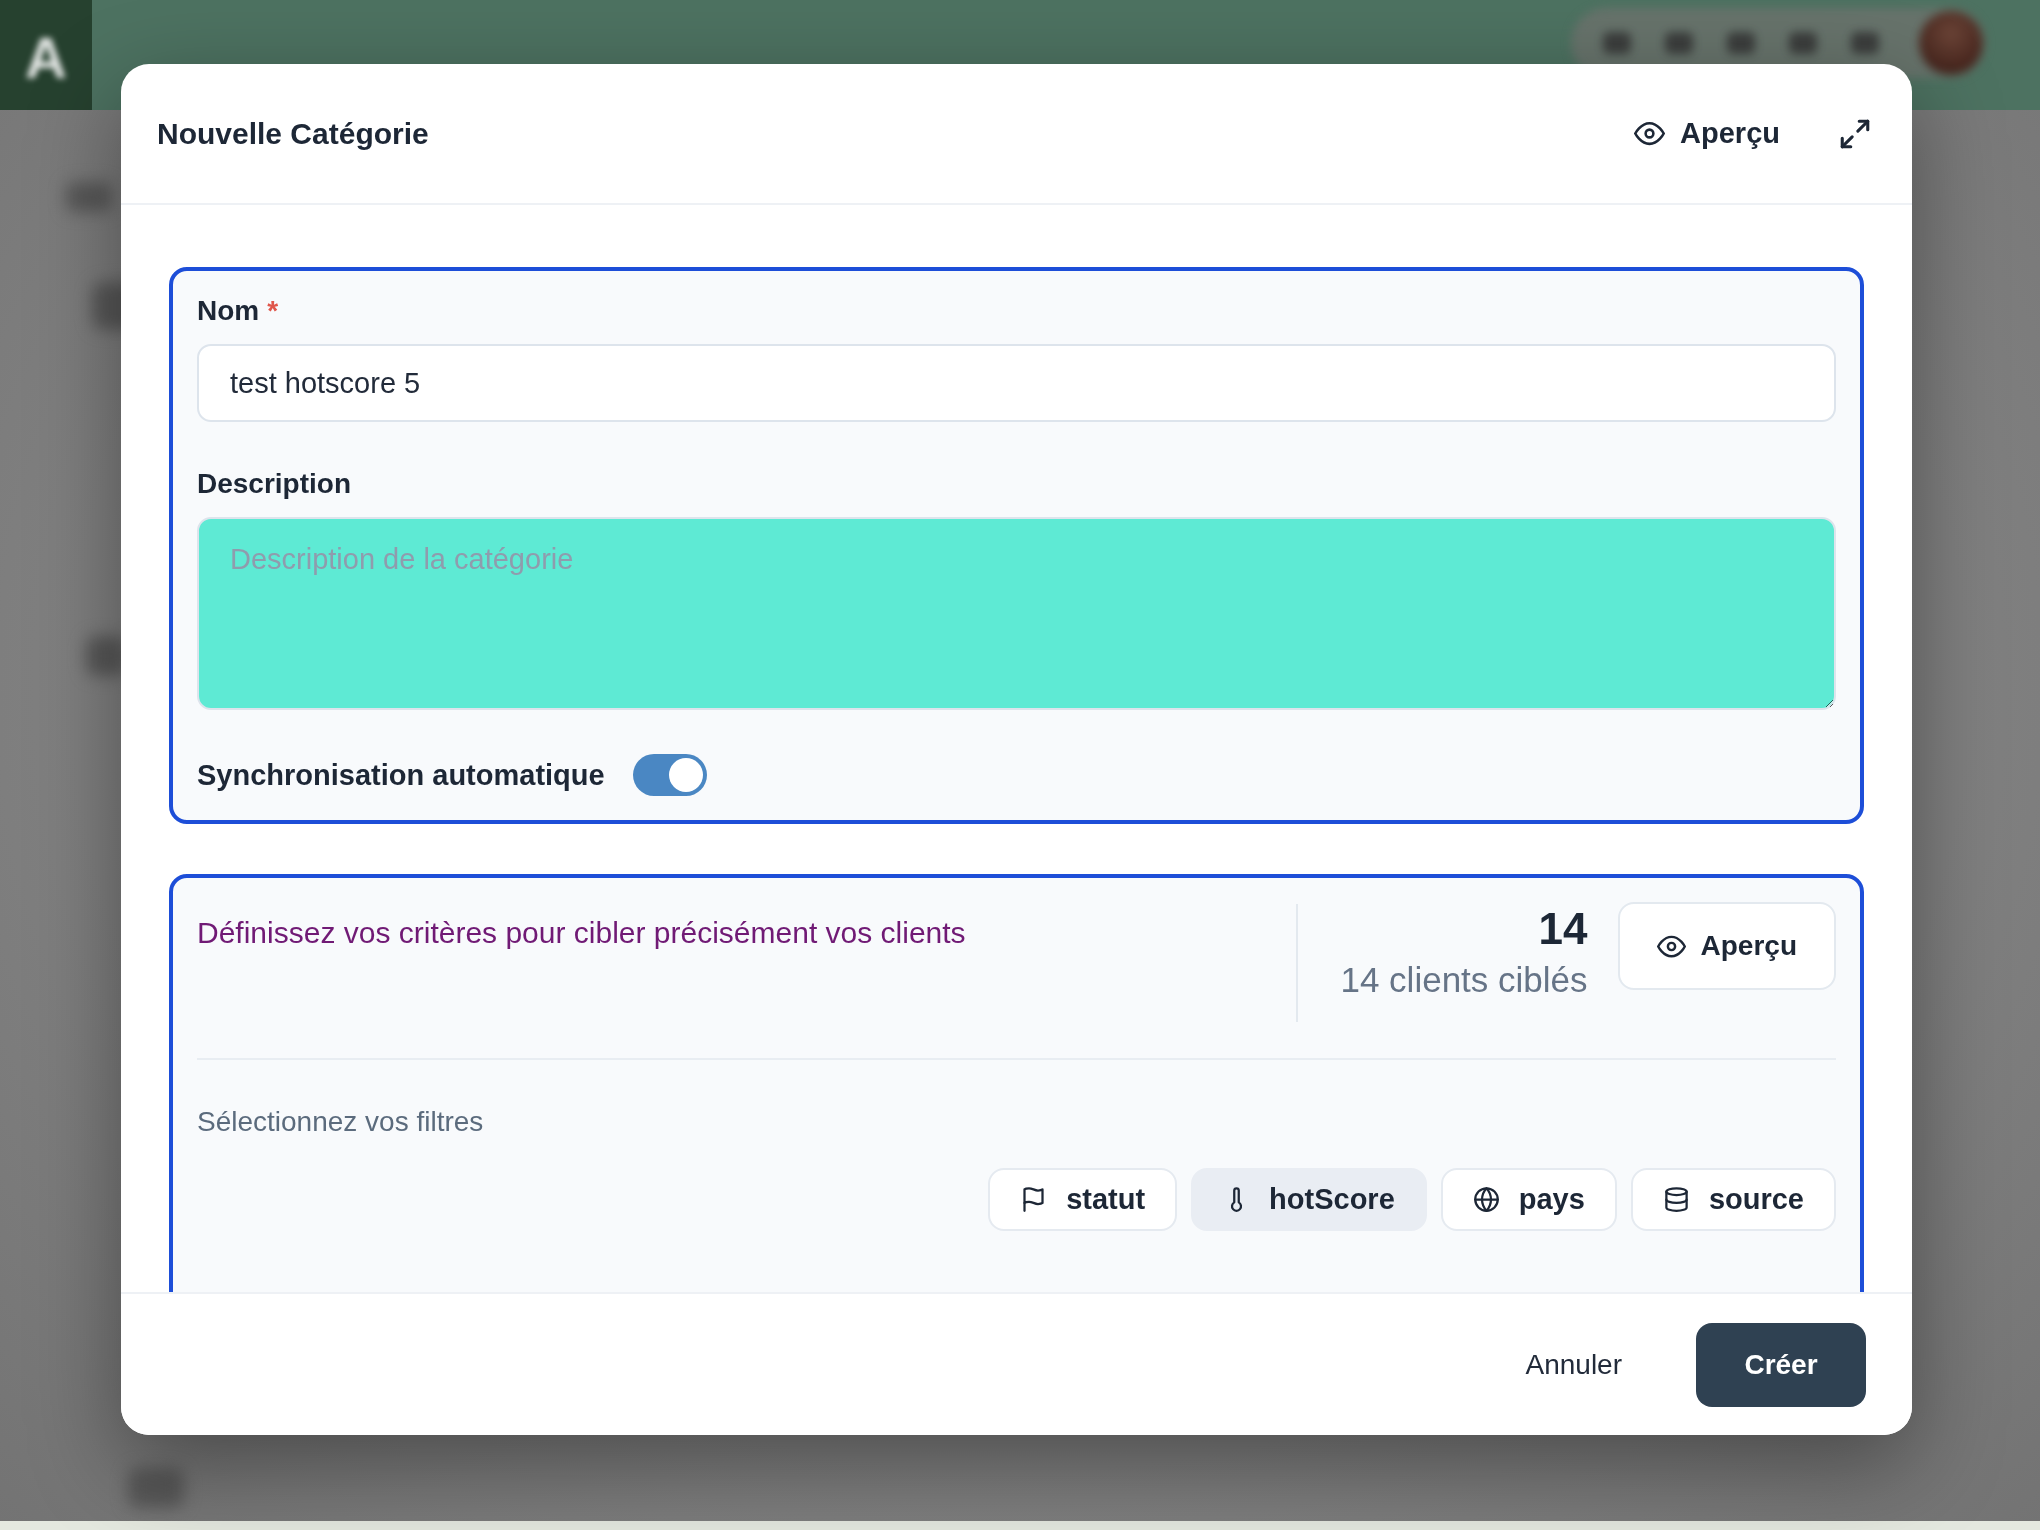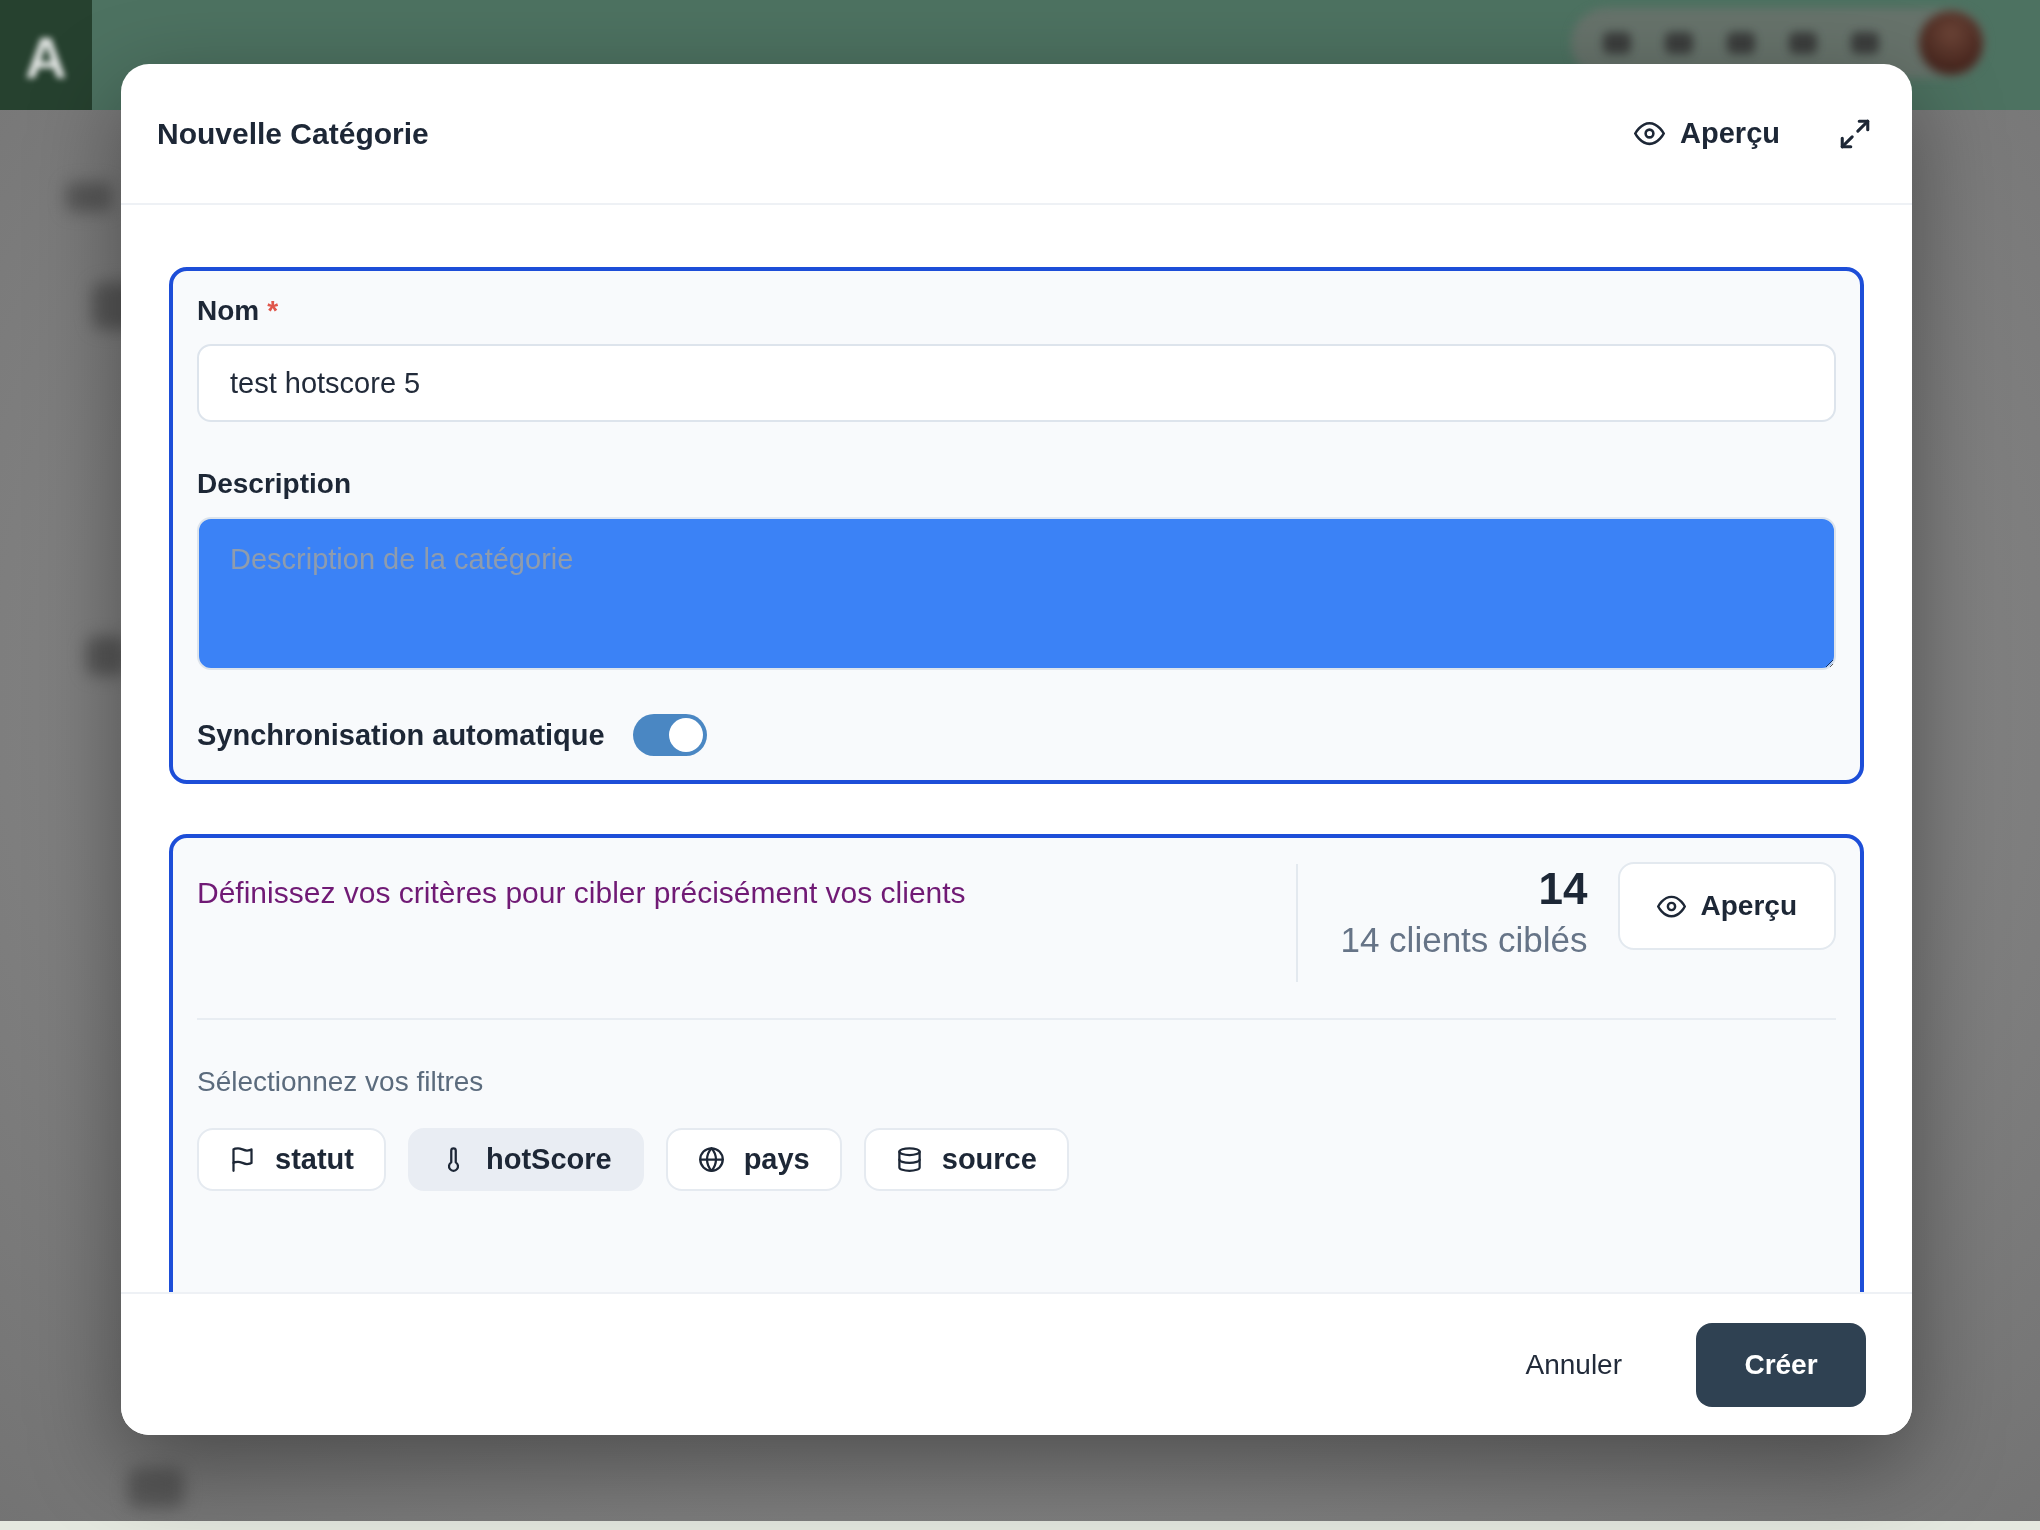--- a/index.html
+++ b/index.html
@@ -46,21 +46,21 @@
 
   .card { background:#f8fafc; border:4px solid #1d4ed8; border-radius:18px; padding:24px; }
   .card.general { margin-top:62px; }
   .card.filters { margin-top:50px; height:620px; }
 
   .field-label { font-size:28px; font-weight:600; color:#1d2736; display:block; }
   .req { color:#e0564a; font-weight:600; margin-left:8px; }
   .text-input { margin-top:17px; width:100%; height:78px; background:#fff; border:2px solid #dde4ec;
                 border-radius:14px; padding:0 31px; font-family:inherit; font-size:29px; color:#222b3a; outline:none; }
   .desc-label { margin-top:46px; }
-  .textarea { margin-top:17px; width:100%; height:153px; background:#3b82f6; border:2px solid #dde4ec;
+  .textarea { margin-top:17px; width:100%; height:193px; background:#5eead4; border:2px solid #dde4ec;
               border-radius:14px; padding:24px 31px; font-family:inherit; font-size:29px; color:#222b3a;
               outline:none; resize:vertical; }
   .textarea::placeholder, .text-input::placeholder { color:#8f9cad; }
 
   .sync-row { margin-top:40px; display:flex; align-items:center; gap:28px; }
   .sync-label { font-size:29px; font-weight:600; color:#1d2736; }
   .toggle { position:relative; width:74px; height:42px; border-radius:21px; background:#4a87c3; cursor:pointer; flex:0 0 auto; }
   .toggle .knob { position:absolute; top:4px; right:4px; width:34px; height:34px; border-radius:50%; background:#ffffff; }
 
   .filters-top { display:flex; align-items:flex-start; }
@@ -69,21 +69,21 @@
   .filters-sub { margin-top:14px; font-size:30px; color:#701a75; }
   .vdivider { width:2px; height:118px; background:#e3e9ef; margin:2px 42px 0 0; flex:0 0 auto; }
   .count-col { text-align:right; margin:0 30px 0 auto; padding-top:2px; }
   .count-num { font-size:44px; font-weight:700; color:#1d2736; line-height:50px; }
   .count-cap { margin-top:6px; font-size:35px; color:#667487; }
   .preview-btn { display:flex; align-items:center; gap:15px; height:88px; padding:0 37px;
                  background:#fff; border:2px solid #e3e9ef; border-radius:16px; cursor:pointer;
                  font-family:inherit; font-size:28px; font-weight:600; color:#1d2736; flex:0 0 auto; }
   .hdivider { margin-top:36px; border:none; border-top:2px solid #e8edf2; }
   .select-label { margin-top:46px; font-size:28px; font-weight:500; color:#5b6b7d; }
-  .chips { margin-top:30px; display:flex; gap:22px; }
+  .chips { margin-top:30px; display:flex; gap:14px;justify-content:flex-end; }
   .chip { display:flex; align-items:center; gap:19px; height:63px; padding:0 30px;
           background:#ffffff; border:2px solid #e5eaf0; border-radius:16px; cursor:pointer;
           font-family:inherit; font-size:29px; font-weight:700; color:#1d2736; }
   .chip.selected { background:#e9edf3; border-color:#e9edf3; }
 
   .modal-footer { flex:0 0 143px; border-top:2px solid #eef1f5; display:flex; align-items:center;
                   justify-content:flex-end; gap:46px; padding:0 46px; background:#fff; }
   .cancel-btn { background:none; border:none; cursor:pointer; font-family:inherit;
                 font-size:28px; font-weight:500; color:#222b3a; padding:20px 28px; }
   .create-btn { width:170px; height:84px; border:none; border-radius:16px; background:#2f4152;

